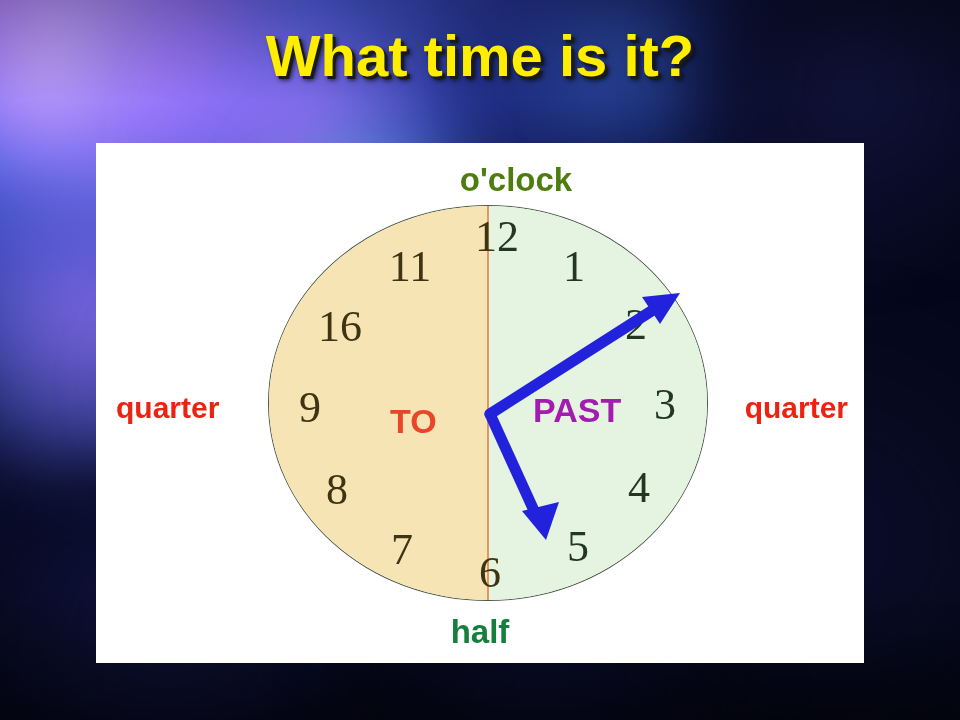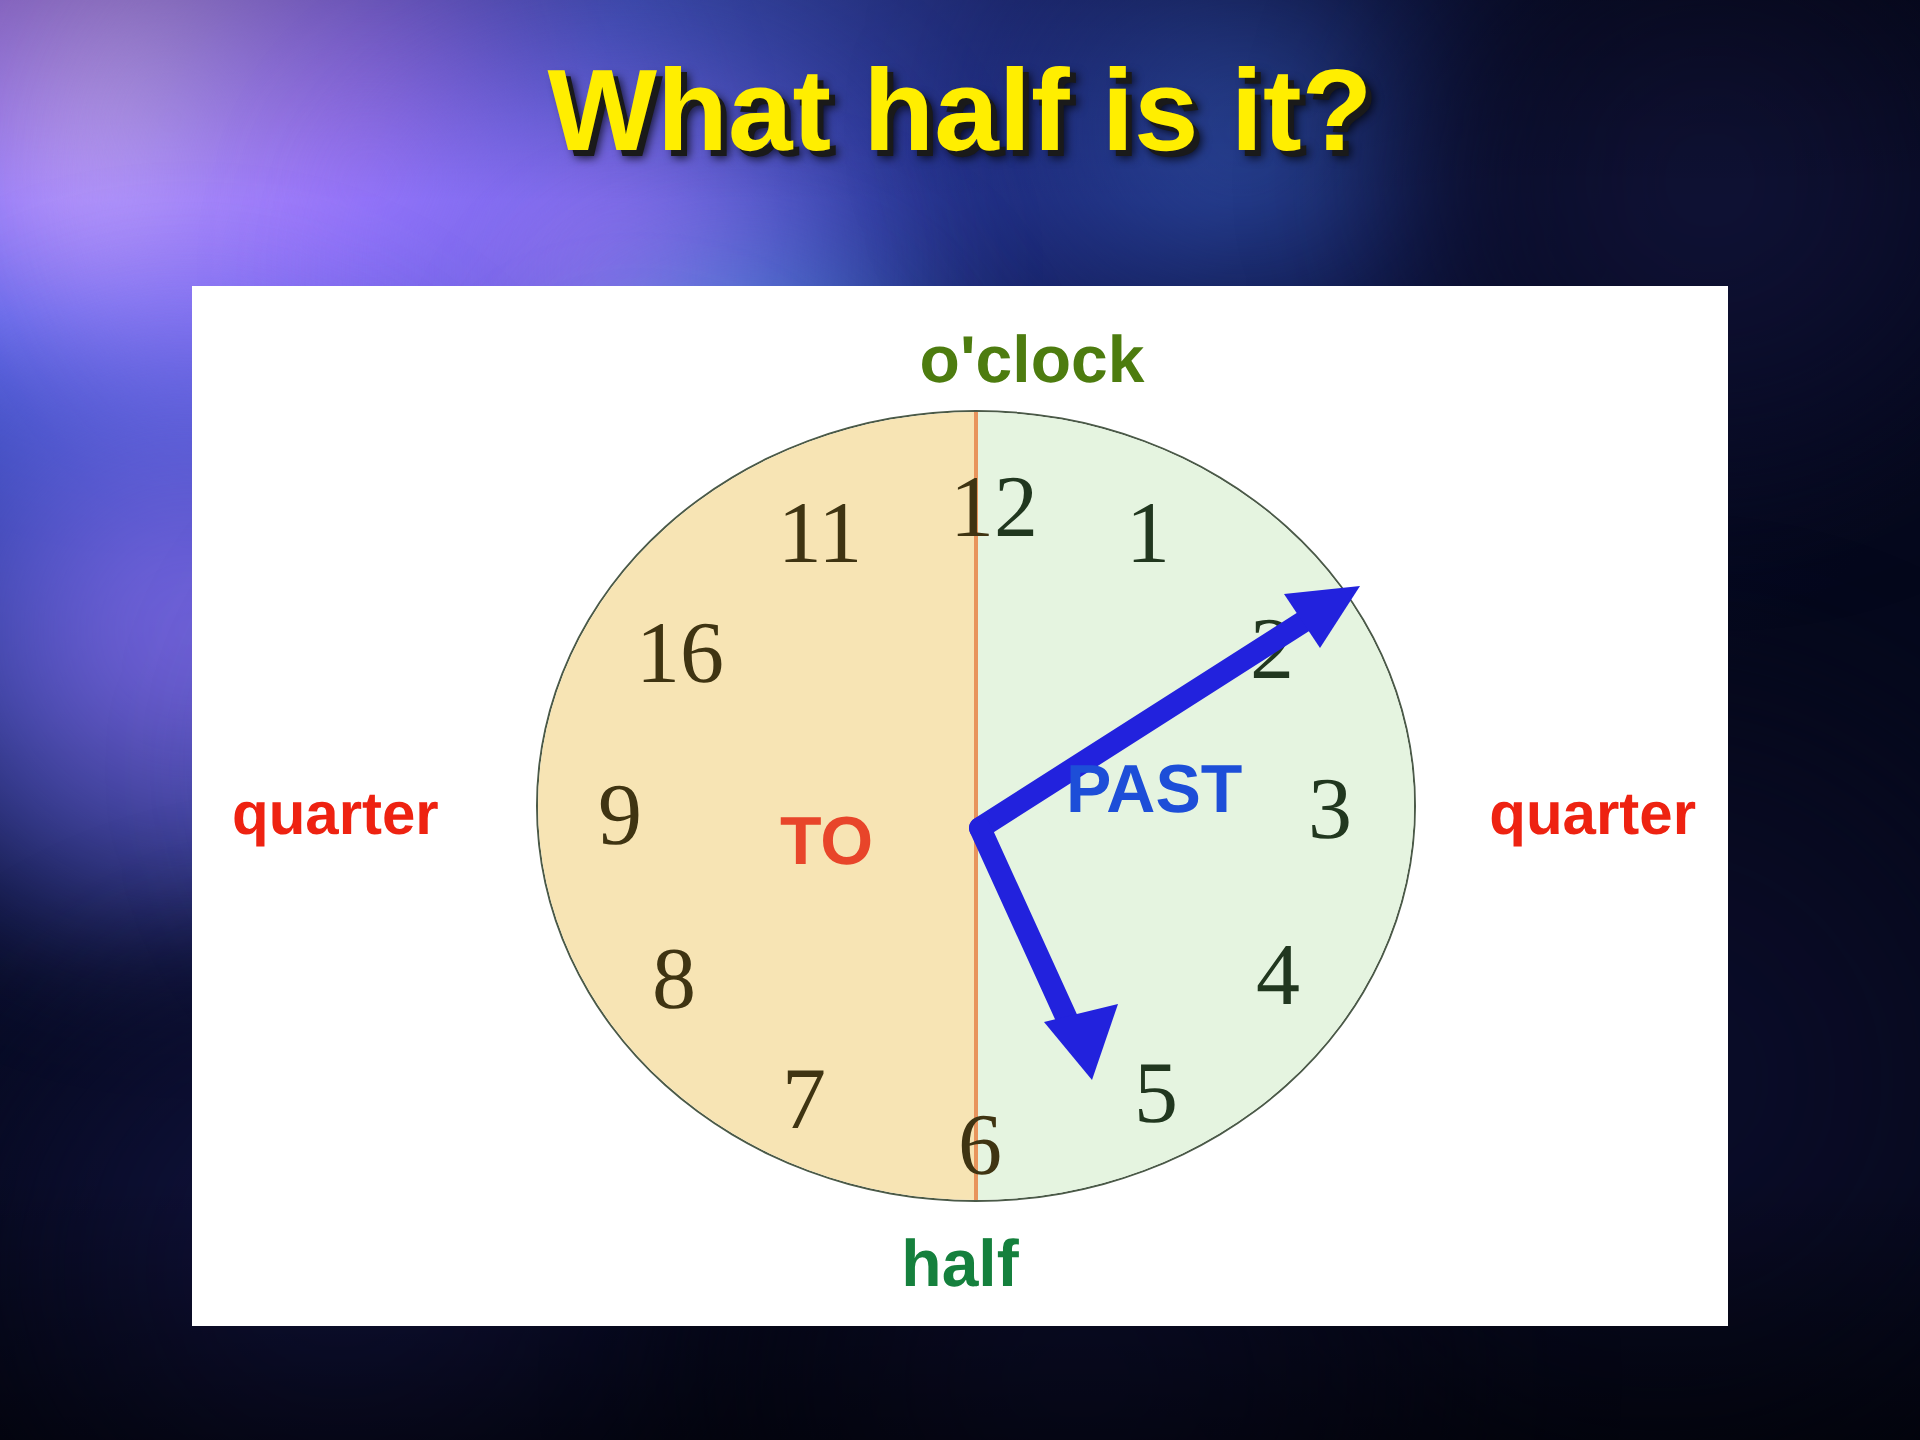--- a/index.html
+++ b/index.html
@@ -147,21 +147,21 @@
     position: absolute;
     font-weight: bold;
     white-space: nowrap;
     user-select: none;
   }
   #w-oclock  { color: #4d7c0f; font-size: 33px; left: 50%; top: 18px;  transform: translate(-50%,0); margin-left: 36px; }
   #w-half    { color: #15803d; font-size: 33px; left: 50%; top: 470px; transform: translate(-50%,0); }
   #w-qleft   { color: #ee2211; font-size: 30px; left: 20px;  top: 248px; }
   #w-qright  { color: #ee2211; font-size: 30px; right: 16px; top: 248px; }
   #w-to      { color: #e8452a; font-size: 34px; left: 294px; top: 259px; }
-  #w-past    { color: #1d4ed8; font-size: 34px; left: 437px; top: 233px; }
+  #w-past    { color: #a21caf; font-size: 34px; left: 437px; top: 248px; }
 </style>
 </head>
 <body>
 
 <div id="slide">
 
   <div class="bg-base"></div>
   <div class="bg-blob b1"></div>
   <div class="bg-blob b2"></div>
   <div class="bg-blob b3"></div>
@@ -169,33 +169,33 @@
   <div class="bg-blob b5"></div>
   <div class="bg-blob b6"></div>
   <div class="bg-blob b7"></div>
   <div class="bg-blob b8"></div>
   <div class="bg-blob b9"></div>
   <div class="bg-blob b10"></div>
   <div class="bg-blob b11"></div>
   <div class="bg-blob b12"></div>
   <div class="bg-vignette"></div>
 
-  <div id="title">What half is it?</div>
+  <div id="title">What time is it?</div>
 
   <div id="panel">
 
     <div id="clock">
 
       <div class="face">
         <div class="half-left"></div>
         <div class="half-right"></div>
         <div class="divider"></div>
       </div>
 
-      <div class="num split" style="left:229px; top:49px;"><span>1</span><span class="g">2</span></div>
+      <div class="num split" style="left:229px; top:32px;"><span>1</span><span class="g">2</span></div>
       <div class="num green" style="left:306px; top:62px;">1</div>
       <div class="num green" style="left:368px; top:120px;">2</div>
       <div class="num green" style="left:397px; top:200px;">3</div>
       <div class="num green" style="left:371px; top:283px;">4</div>
       <div class="num green" style="left:310px; top:342px;">5</div>
       <div class="num split" style="left:222px; top:368px;">6</div>
       <div class="num tan" style="left:134px; top:345px;">7</div>
       <div class="num tan" style="left:69px;  top:285px;">8</div>
       <div class="num tan" style="left:42px;  top:203px;">9</div>
       <div class="num tan" style="left:72px;  top:122px;">16</div>

